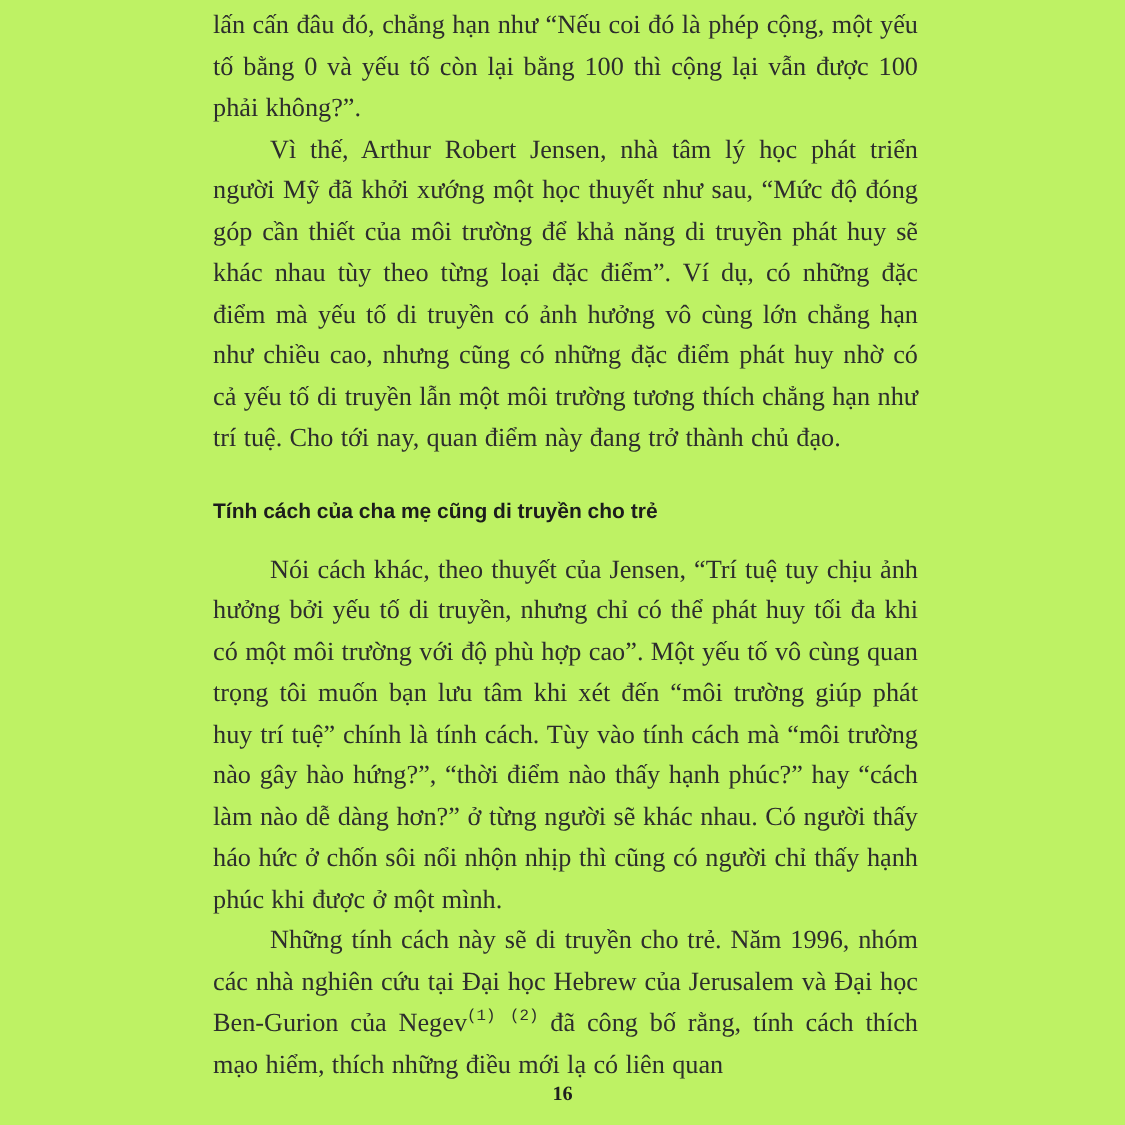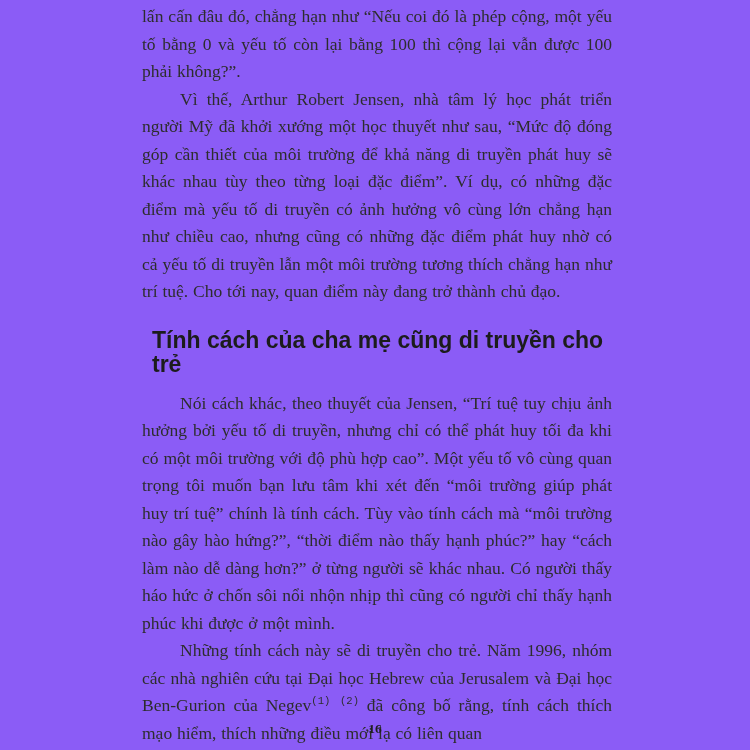--- a/index.html
+++ b/index.html
@@ -11,44 +11,44 @@
       height: 750px;
       background: #ffffff;
       font-family: "Liberation Serif", serif;
       color: #2d2d2d;
       overflow: hidden;
     }
     .page {
       position: relative;
       width: 750px;
       height: 750px;
-      background: #8b5cf6;
+      background: #bef264;
     }
     .text-column {
       position: absolute;
       left: 142px;
       top: 3px;
       width: 470px;
     }
     p.body-paragraph {
       font-size: 17.5px;
       line-height: 27.5px;
       text-align: justify;
       margin: 0;
       word-spacing: 0.5px;
     }
     p.indent {
       text-indent: 38px;
     }
     h2.section-heading {
       font-family: "Liberation Sans", sans-serif;
-      font-size: 23px;
+      font-size: 14px;
       font-weight: bold;
       color: #1c1c1c;
-      margin: 22px 0 14px 10px;
+      margin: 22px 0 14px 0;
       line-height: 24px;
     }
     sup.footnote-ref {
       font-size: 10.5px;
       line-height: 0;
       vertical-align: super;
       font-family: Liberation Mono, monospace;
     }
     .page-number {
       position: absolute;

